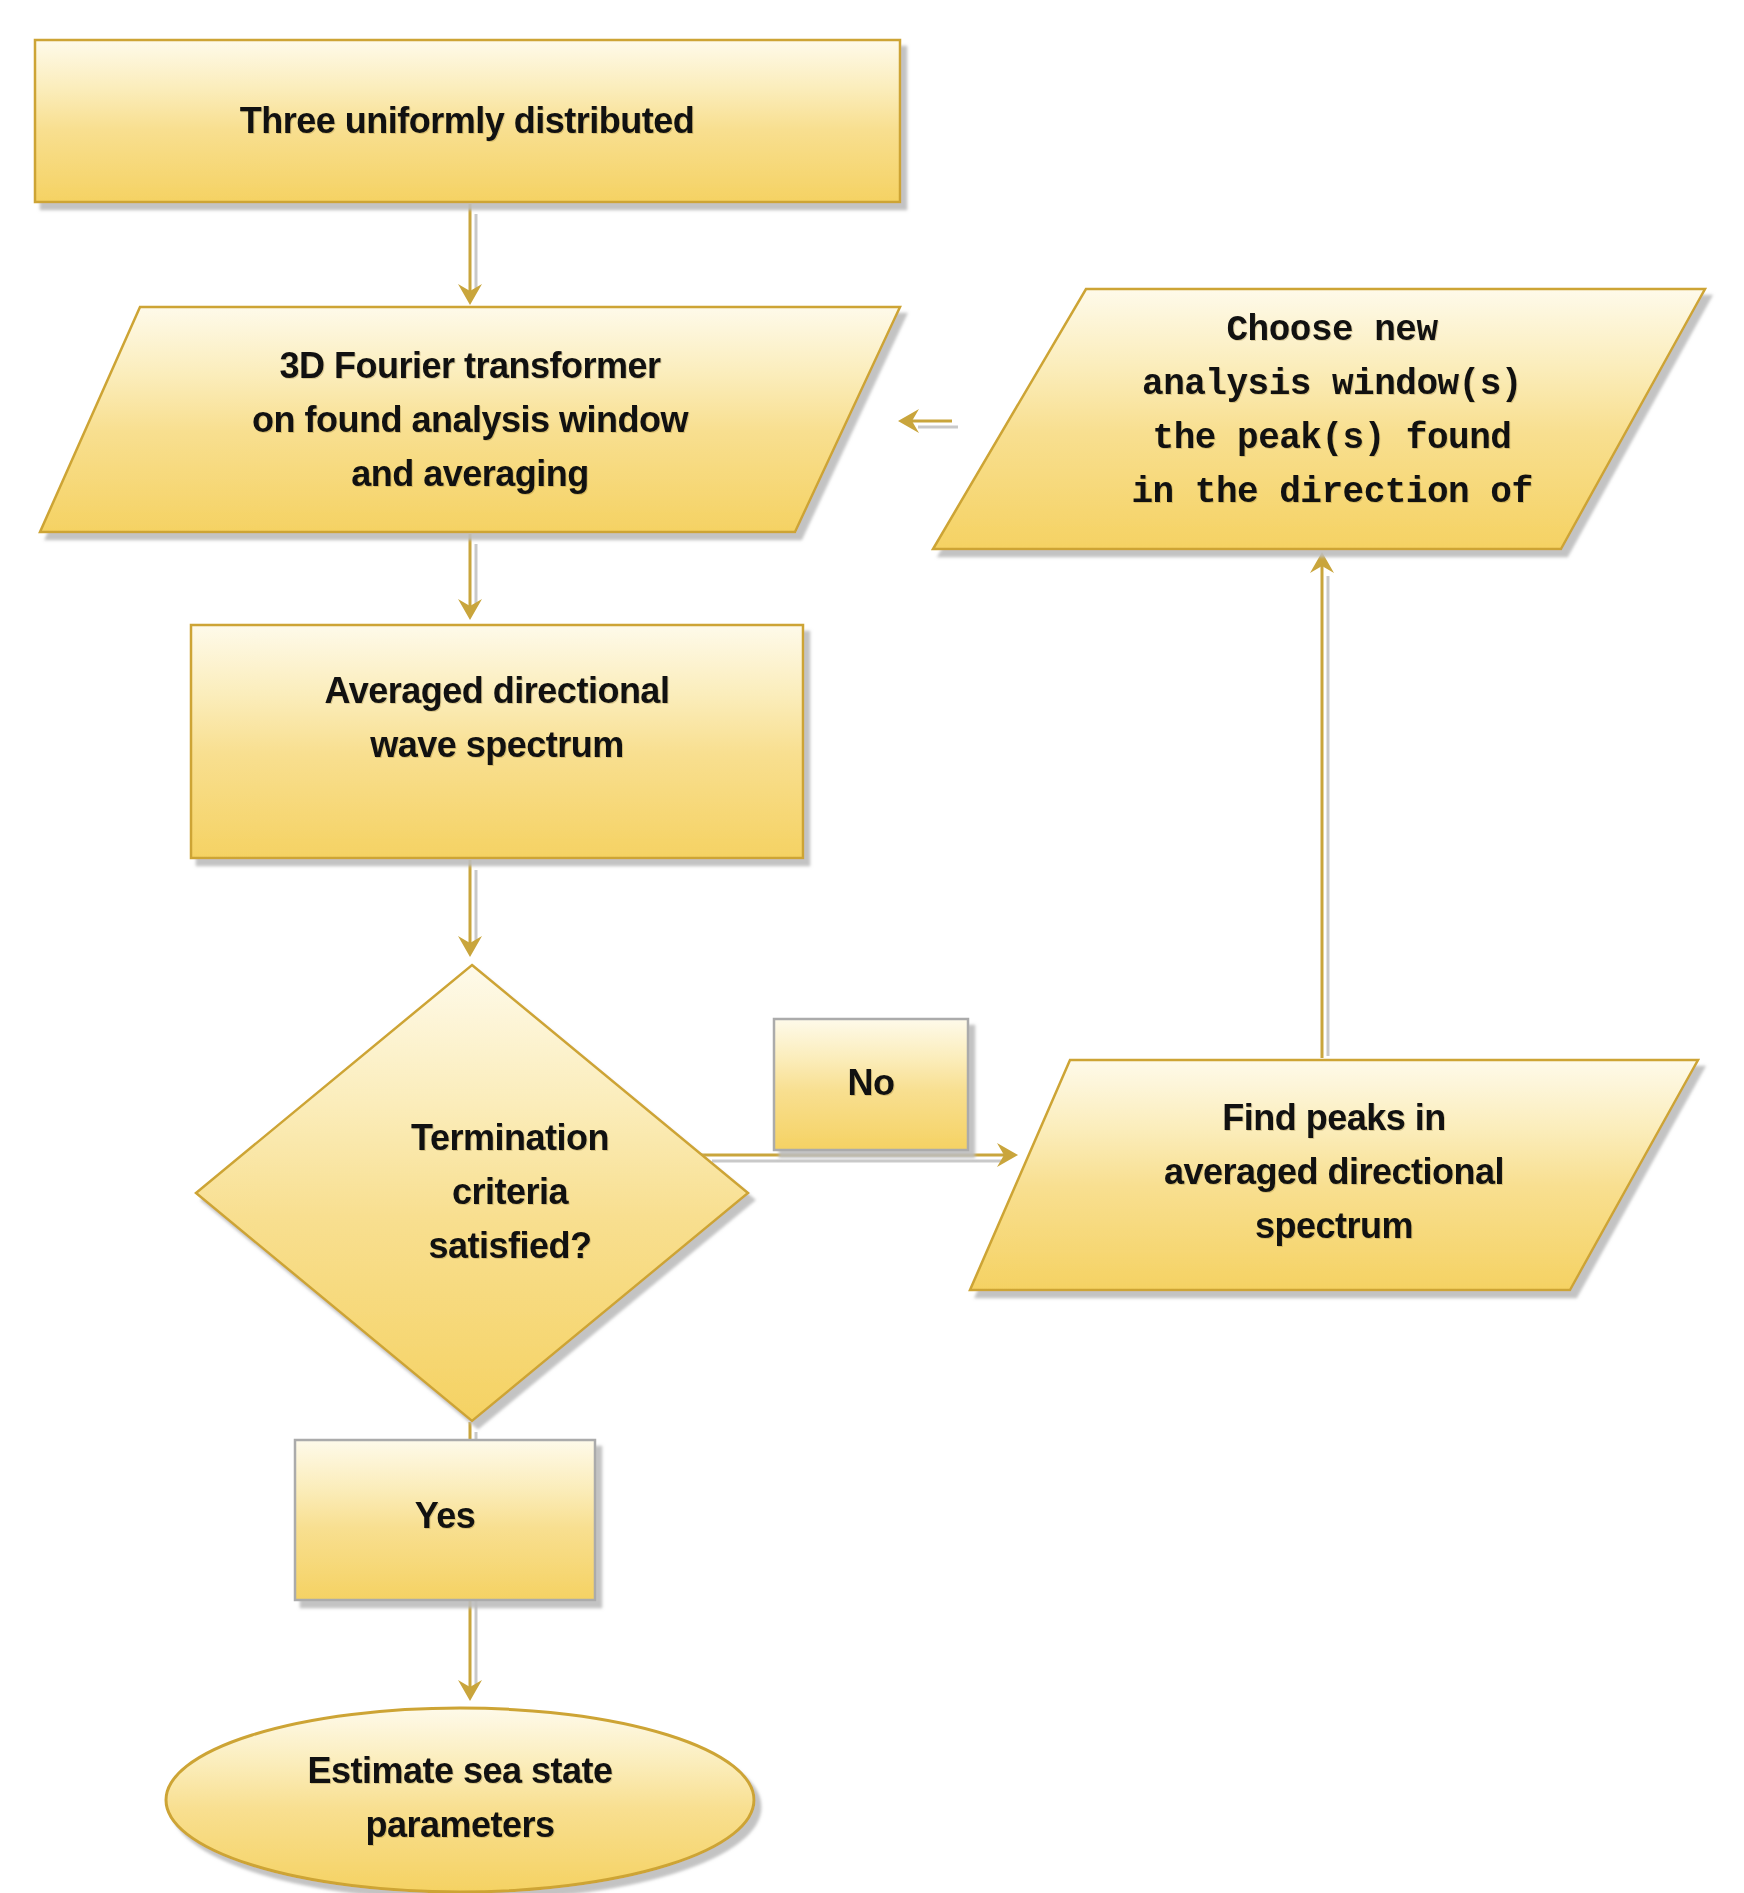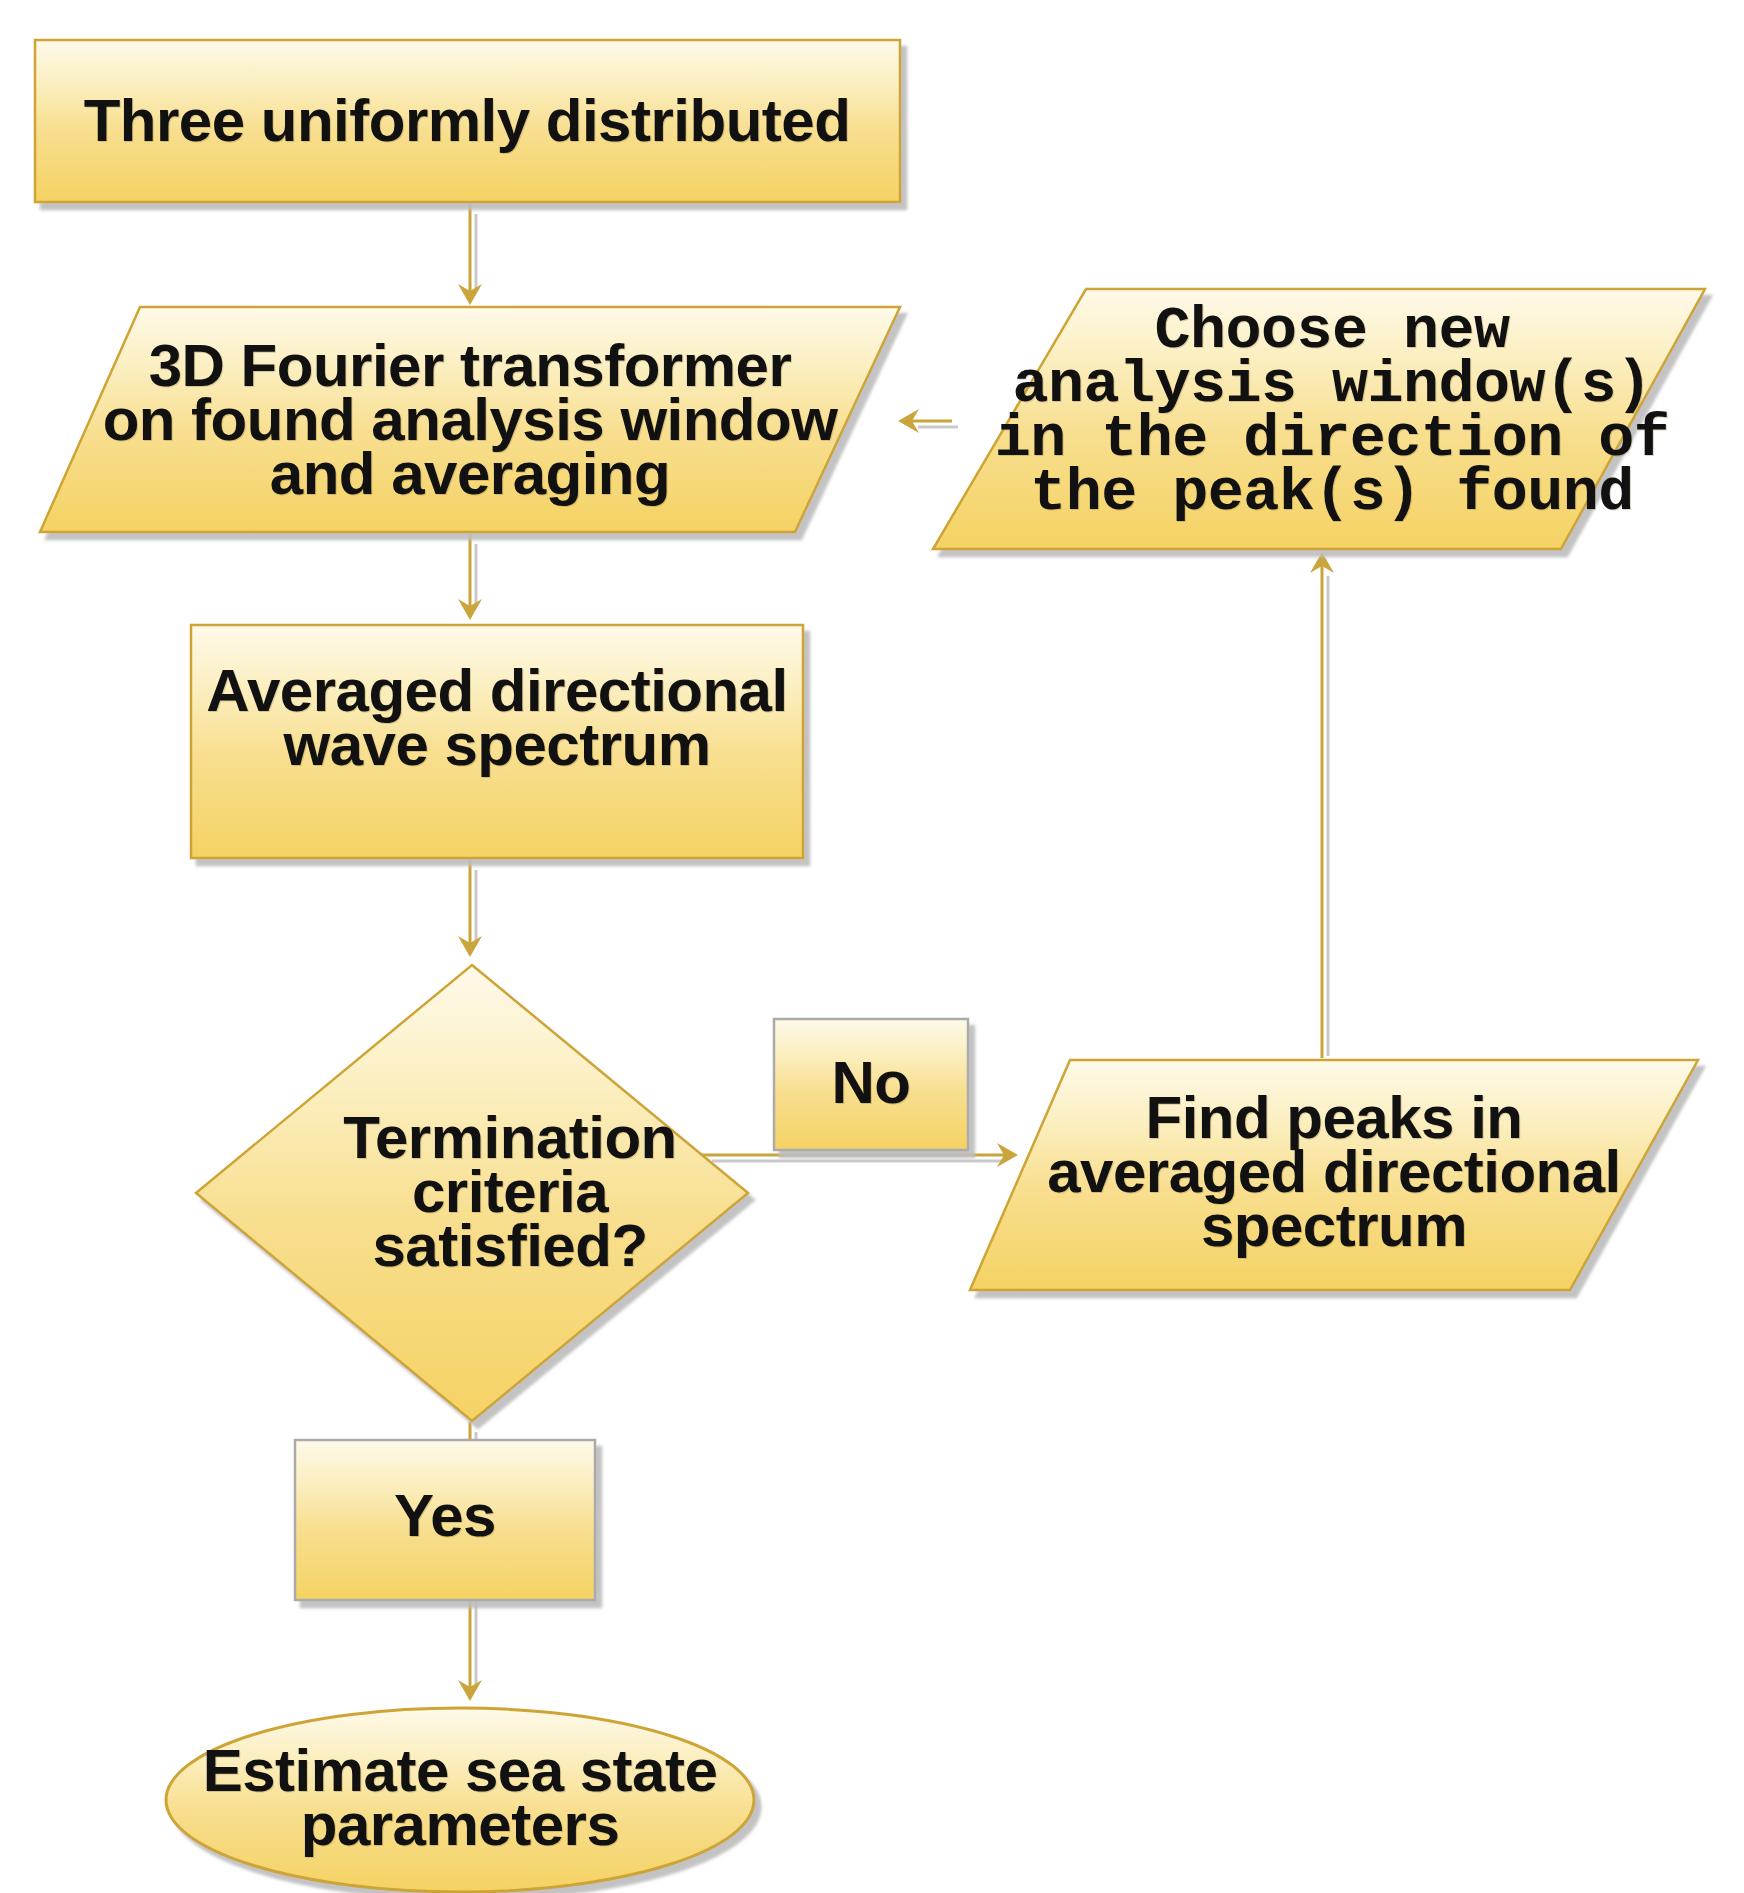--- a/index.html
+++ b/index.html
@@ -9,21 +9,21 @@
     font-family:"Liberation Sans", sans-serif;
     background:#ffffff;
     overflow:hidden;
   }
   .canvas svg{position:absolute;left:0;top:0;}
   .node-label{
     position:absolute;
     transform:translate(-50%,-50%);
     text-align:center;
     font-weight:700;
-    font-size:60px;
+    font-size:36px;
     line-height:54px;
     letter-spacing:-0.5px;
     color:#111111;
     white-space:nowrap;
     text-shadow:1px 1px 0 rgba(120,90,20,0.25);
   }
   .node-label span{display:block;}
 </style>
 </head>
 <body>
@@ -124,22 +124,22 @@
 
   <div class="node-label" style="left:1334px; top:1172px;">
     <span>Find peaks in</span>
     <span>averaged directional</span>
     <span>spectrum</span>
   </div>
 
   <div class="node-label" style="left:1332px; top:412px;font-family:Liberation Mono, monospace;">
     <span>Choose new</span>
     <span>analysis window(s)</span>
+    <span>the peak(s) found</span>
     <span>in the direction of</span>
-    <span>the peak(s) found</span>
   </div>
 
   <div class="node-label" style="left:460px; top:1798px;">
     <span>Estimate sea state</span>
     <span>parameters</span>
   </div>
 
 </div>
 
 </body></html>

